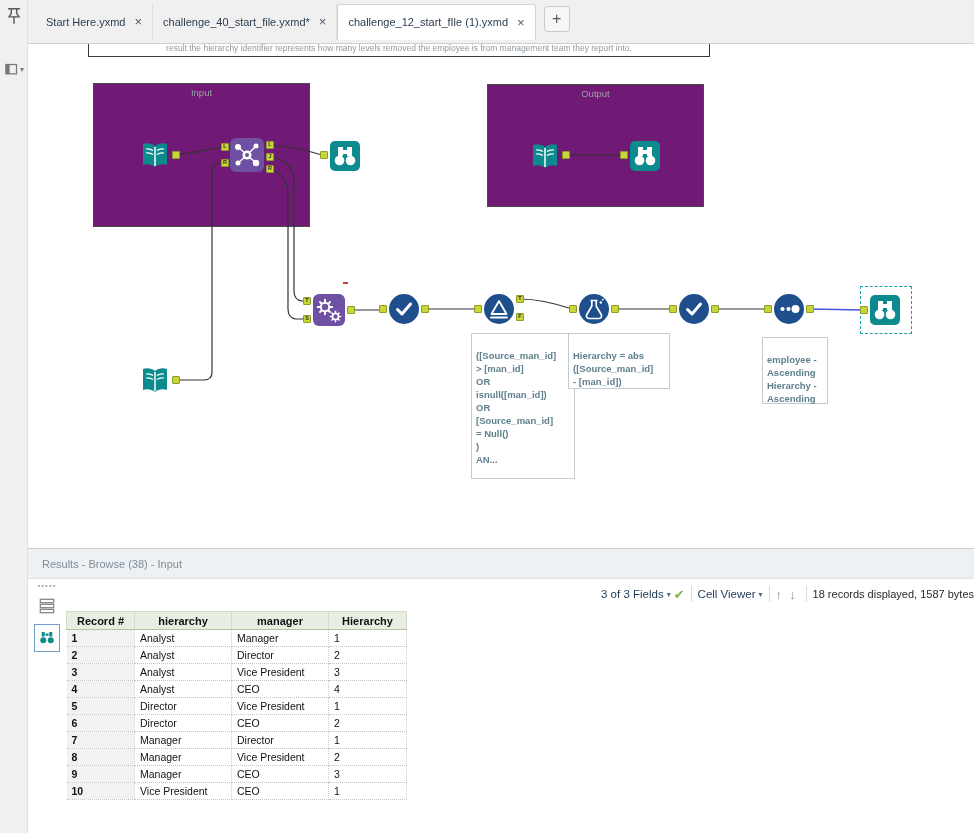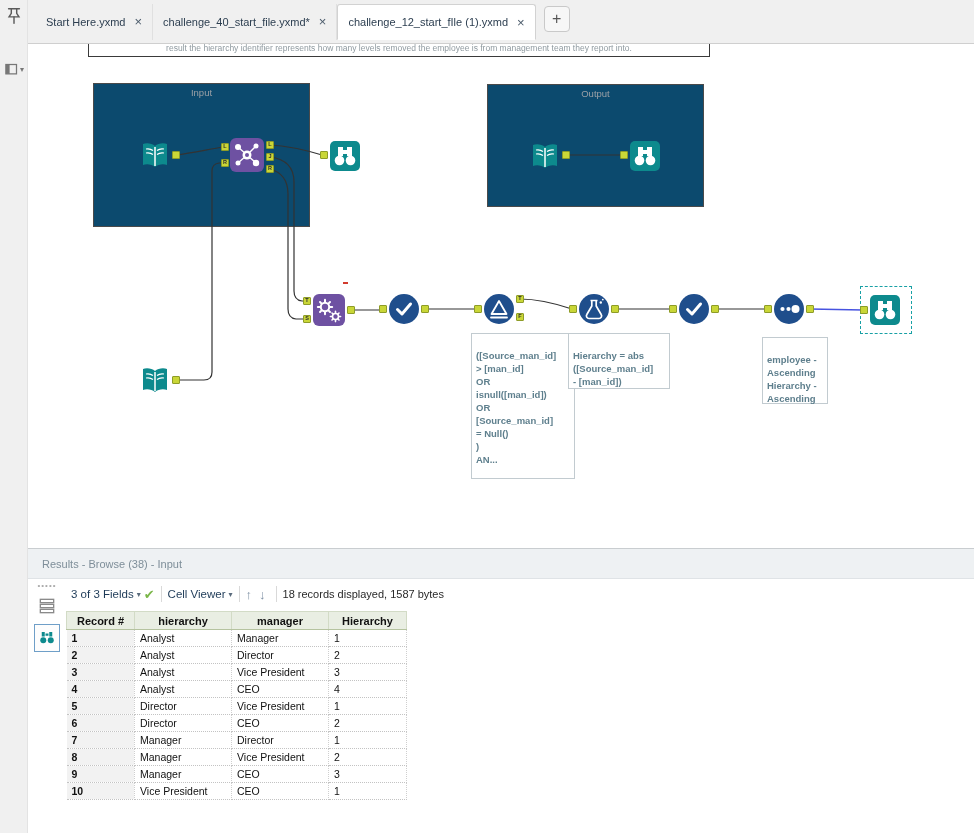--- a/index.html
+++ b/index.html
@@ -15,39 +15,39 @@
   .tabbar { position:absolute; left:28px; top:0; width:946px; height:44px; background:#f0f0f0; border-bottom:1px solid #cfcfcf; display:flex; align-items:center; padding-left:8px; z-index:5; }
   .tab { height:36px; display:flex; align-items:center; padding:0 10px; font-size:11px; color:#2c3e50; white-space:nowrap; border-right:1px solid #e0e0e0; cursor:default; }
   .tab.active { background:#fff; border:1px solid #d2d2d2; border-bottom:1px solid #fff; margin-bottom:-1px; font-weight:normal; border-radius:3px 3px 0 0; z-index:2; }
   .tab-close { margin-left:9px; font-size:13px; line-height:1; color:#4a5a6a; }
   .new-tab { width:26px; height:26px; margin:0 0 5px 8px; border:1px solid #c9c9c9; border-radius:4px; background:#f7f7f7; display:flex; align-items:center; justify-content:center; font-size:16px; color:#555; }
 
   
   .canvas { position:absolute; left:28px; top:44px; width:946px; height:504px; background:#fff; overflow:hidden; z-index:1; }
   .comment-box { position:absolute; left:60px; top:-16px; width:622px; height:29px; border:1.5px solid #3a3a3a; background:#fff; display:flex; align-items:flex-end; justify-content:center; overflow:hidden; }
   .comment-box span { font-size:8.5px; color:#8f9aa0; padding-bottom:3px; white-space:nowrap; }
-  .container-box { position:absolute; border:1px solid #4a4a4a; background:#0c4a6e; }
+  .container-box { position:absolute; border:1px solid #4a4a4a; background:#701a75; }
   .container-label { position:absolute; top:3px; left:0; right:0; text-align:center; font-size:9.5px; color:#9aa0a6; }
   .wires { position:absolute; left:0; top:0; z-index:1; }
   .tool { position:absolute; z-index:2; }
   .anchor { position:absolute; width:8px; height:8px; background:#c9d637; border:1px solid #8e9c28; border-radius:1px; z-index:3; font-size:5.5px; font-weight:bold; color:#2c2c2c; display:flex; align-items:center; justify-content:center; line-height:1; }
   .annotation { position:absolute; border:1px solid #c2cbd0; background:#fff; padding:2px 4px; font-size:9.5px; font-weight:600; color:#5e7f8d; line-height:13px; white-space:pre-line; }
   .sel-rect { position:absolute; border:1.5px dashed #18a0a5; background:transparent; z-index:2; }
   .red-mark { position:absolute; width:5px; height:2px; background:#d23b2e; z-index:4; }
 
   
   .results { position:absolute; left:28px; top:548px; width:946px; height:285px; background:#fff; border-top:1px solid #c9cdd0; z-index:4; }
   .results-header { height:30px; background:#eef1f3; border-bottom:1px solid #dfe3e6; display:flex; align-items:center; padding-left:14px; font-size:11px; color:#7e8e99; }
   .results-body { position:relative; height:254px; }
   .strip { position:absolute; left:0; top:0; width:38px; height:100%; background:#fff; }
   .strip-dots { text-align:center; color:#aaa; font-size:8px; letter-spacing:1px; padding-top:2px; }
   .strip-icon { display:flex; justify-content:center; padding-top:6px; }
   .strip-binoc-box { width:26px; height:28px; margin:8px 0 0 6px; border:1px solid #6f9fc8; background:#fdfdfd; display:flex; align-items:center; justify-content:center; }
   .rcontent { margin-left:38px; }
-  .rtoolbar { height:30px; display:flex; align-items:center; gap:3px; font-size:11.5px; color:#1d3a57; padding-left:5px; }
+  .rtoolbar { height:30px; display:flex; align-items:center; gap:3px; font-size:11.5px; color:#1d3a57; padding-left:5px;justify-content:flex-end; }
   .rtoolbar .caret { font-size:8px; color:#5a6b7c; }
   .rtoolbar .vsep { width:1px; height:16px; background:#d9d9d9; margin:0 3px; }
   .rtoolbar .green-check { color:#7ab648; font-size:13px; }
   .rtoolbar .arrows { color:#7d8fa3; font-size:13px; letter-spacing:4px; }
   .records-label { color:#2a2a2a; font-size:11px; }
   .rtable { margin-top:2px; border-collapse:collapse; table-layout:fixed; width:340px; font-size:10.5px; }
   .rtable th { height:18px; background:#e9eee3; font-weight:bold; font-size:11px; color:#111; border:1px solid #d2dbc6; border-bottom:1px solid #b5c39f; text-align:center; padding:0 4px; overflow:hidden; }
   .rtable th.rec-h { text-align:center; }
   .rtable td { height:17px; padding:0 5px; color:#111; border-bottom:1px dotted #c3c3c3; border-left:1px dotted #cfcfcf; border-right:1px dotted #cfcfcf; white-space:nowrap; overflow:hidden; }
   .rtable td.rec { background:#f2f2f2; font-weight:bold; border-left:none; }

